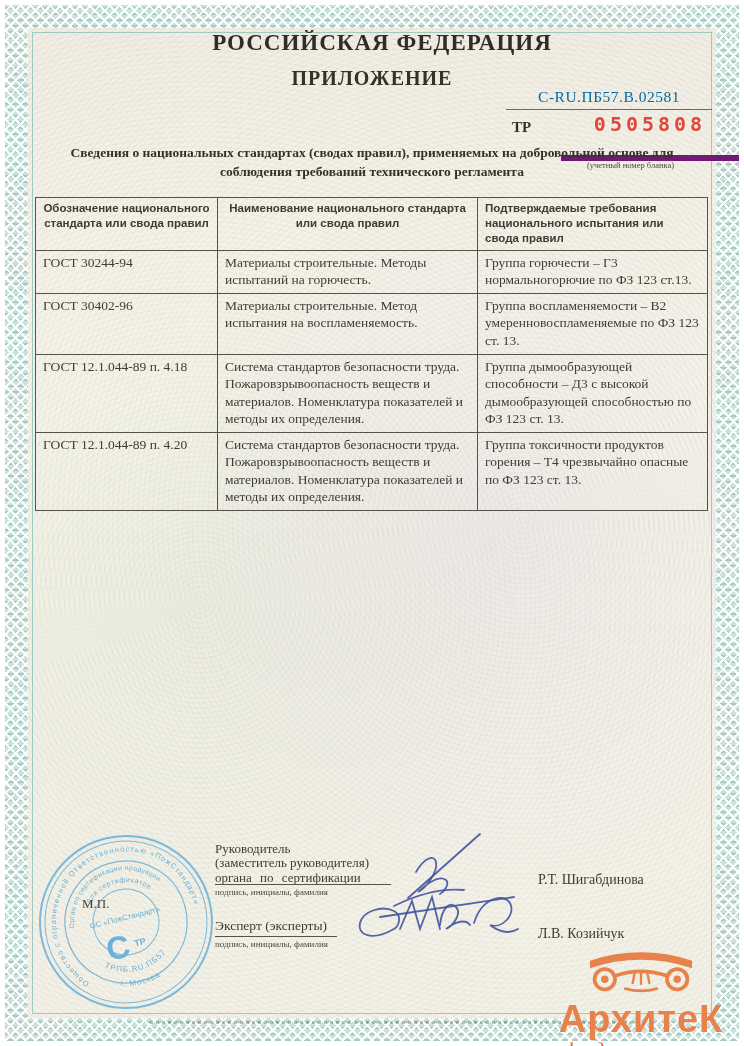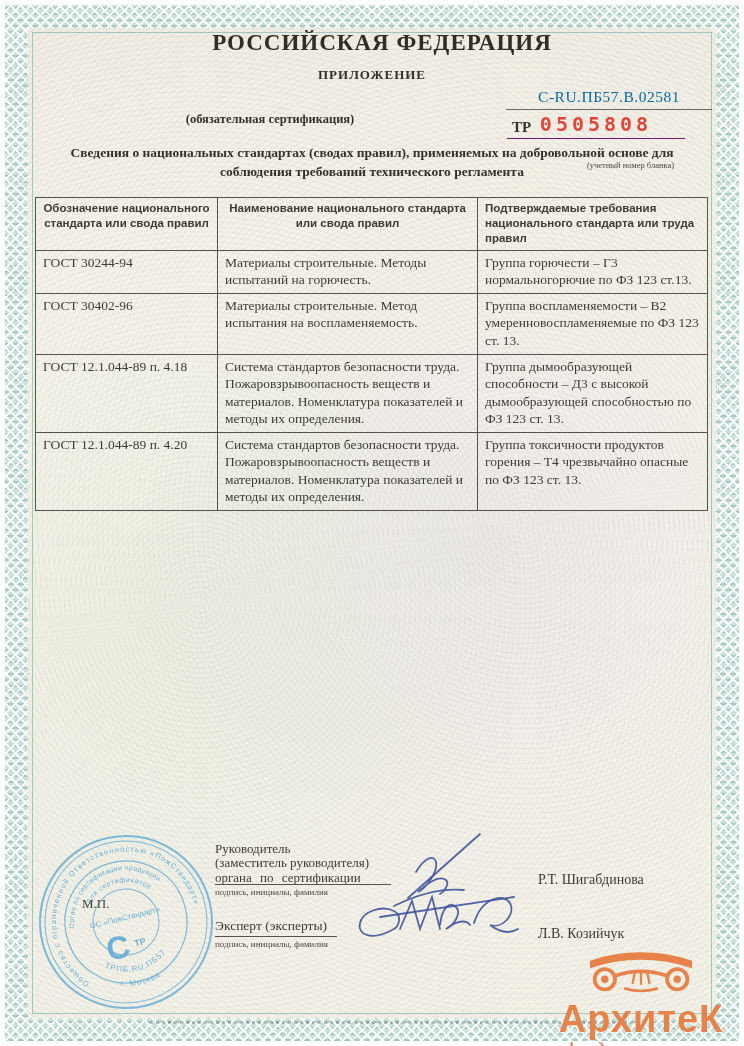--- a/index.html
+++ b/index.html
@@ -27,31 +27,31 @@
       repeating-radial-gradient(circle at 25% 58%, rgba(128,148,128,.055) 0 1.5px, transparent 1.5px 5px),
       repeating-radial-gradient(circle at 72% 50%, rgba(138,128,188,.055) 0 1.5px, transparent 1.5px 5px),
       linear-gradient(180deg, #f1ede2 0%, #f7f5ea 38%, #f3f1e6 100%);
   }
   .inner-line { position:absolute; inset:32px; border:1px solid #9fc8bf; pointer-events:none; }
 
   .abs { position:absolute; }
   .center { text-align:center; }
 
   .title-country { left:0; right:0; top:30px; font-weight:bold; font-size:23px; letter-spacing:1px; color:#2f2d27;padding-left:20px; }
-  .title-annex   { left:0; right:0; top:67px; font-weight:bold; font-size:13px; letter-spacing:1px; color:#33312a; }
+  .title-annex   { left:0; right:0; top:67px; font-weight:bold; font-size:20px; letter-spacing:1px; color:#33312a; }
   .cert-label    { left:118px; top:87px; font-weight:bold; font-size:19px; color:#33312a; white-space:nowrap; }
   .number-sign   { margin-left:14px; }
   .cert-number   { left:506px; top:88px; width:206px; text-align:center; font-size:15.5px; letter-spacing:.5px;
                    border-bottom:1px solid #6c6a60; padding-bottom:3px; color:#0369a1; }
   .cert-kind     { left:150px; top:112px; width:240px; font-weight:bold; font-size:12.5px; color:#33312a; }
   .tr-label      { left:512px; top:119px; font-weight:bold; font-size:15px; color:#33312a; }
-  .blank-number  { left:507px; top:112px; width:178px; text-align:center;
+  .blank-number  { left:561px; top:112px; width:178px; text-align:center;
                    font-family:"DejaVu Sans Mono", monospace; font-weight:bold; font-size:20px;
                    letter-spacing:4px; color:var(--accent-red, #e0473a);
-                   border-bottom:1px solid #701a75; padding-bottom:2px; }
+                   border-bottom:6px solid #701a75; padding-bottom:19px; }
   .blank-caption { left:548px; top:138px; width:165px; text-align:center; font-size:8.5px; color:#4a483e;margin-top:22px; }
   .subject       { left:42px; top:144px; width:660px; font-weight:bold; font-size:13.5px; line-height:1.4; color:#33312a; }
 
   table.standards {
     position:absolute; left:35px; top:197px; width:672px;
     border-collapse:collapse; table-layout:fixed;
   }
   table.standards col.c1 { width:182px; }
   table.standards col.c2 { width:260px; }
   table.standards col.c3 { width:230px; }
@@ -109,37 +109,36 @@
 <body>
 
 <div id="page">
   <div class="border-band"></div>
   <div class="cert-field"></div>
   <div class="inner-line"></div>
 
   <div class="abs center title-country">РОССИЙСКАЯ ФЕДЕРАЦИЯ</div>
   <div class="abs center title-annex">ПРИЛОЖЕНИЕ</div>
   <div class="abs cert-number">C-RU.ПБ57.В.02581</div>
-  <div class="abs center cert-kind">(обязательная сертификация)</div>
   <div class="abs tr-label">ТР</div>
   <div class="abs blank-number">0505808</div>
   <div class="abs blank-caption">(учетный номер бланка)</div>
   <div class="abs center subject">Сведения о национальных стандартах (сводах правил), применяемых на добровольной основе для соблюдения требований технического регламента</div>
 
   <table class="standards">
     <colgroup>
         <col class="c1">
         <col class="c2">
         <col class="c3">
       </colgroup>
     <tbody>
         <tr class="rh">
       <th class="h1">Обозначение национального стандарта или свода правил</th>
       <th class="h2">Наименование национального стандарта или свода правил</th>
-      <th class="h3">Подтверждаемые требования национального стандарта или труда правил</th>
+      <th class="h3">Подтверждаемые требования национального испытания или свода правил</th>
     </tr>
     <tr class="r1">
       <td>ГОСТ 30244-94</td>
       <td>Материалы строительные. Методы испытаний на горючесть.</td>
       <td>Группа горючести – Г3 нормальногорючие по ФЗ 123 ст.13.</td>
     </tr>
     <tr class="r2">
       <td>ГОСТ 30402-96</td>
       <td>Материалы строительные. Метод испытания на воспламеняемость.</td>
       <td>Группа воспламеняемости – В2 умеренновоспламеняемые по ФЗ 123 ст. 13.</td>

